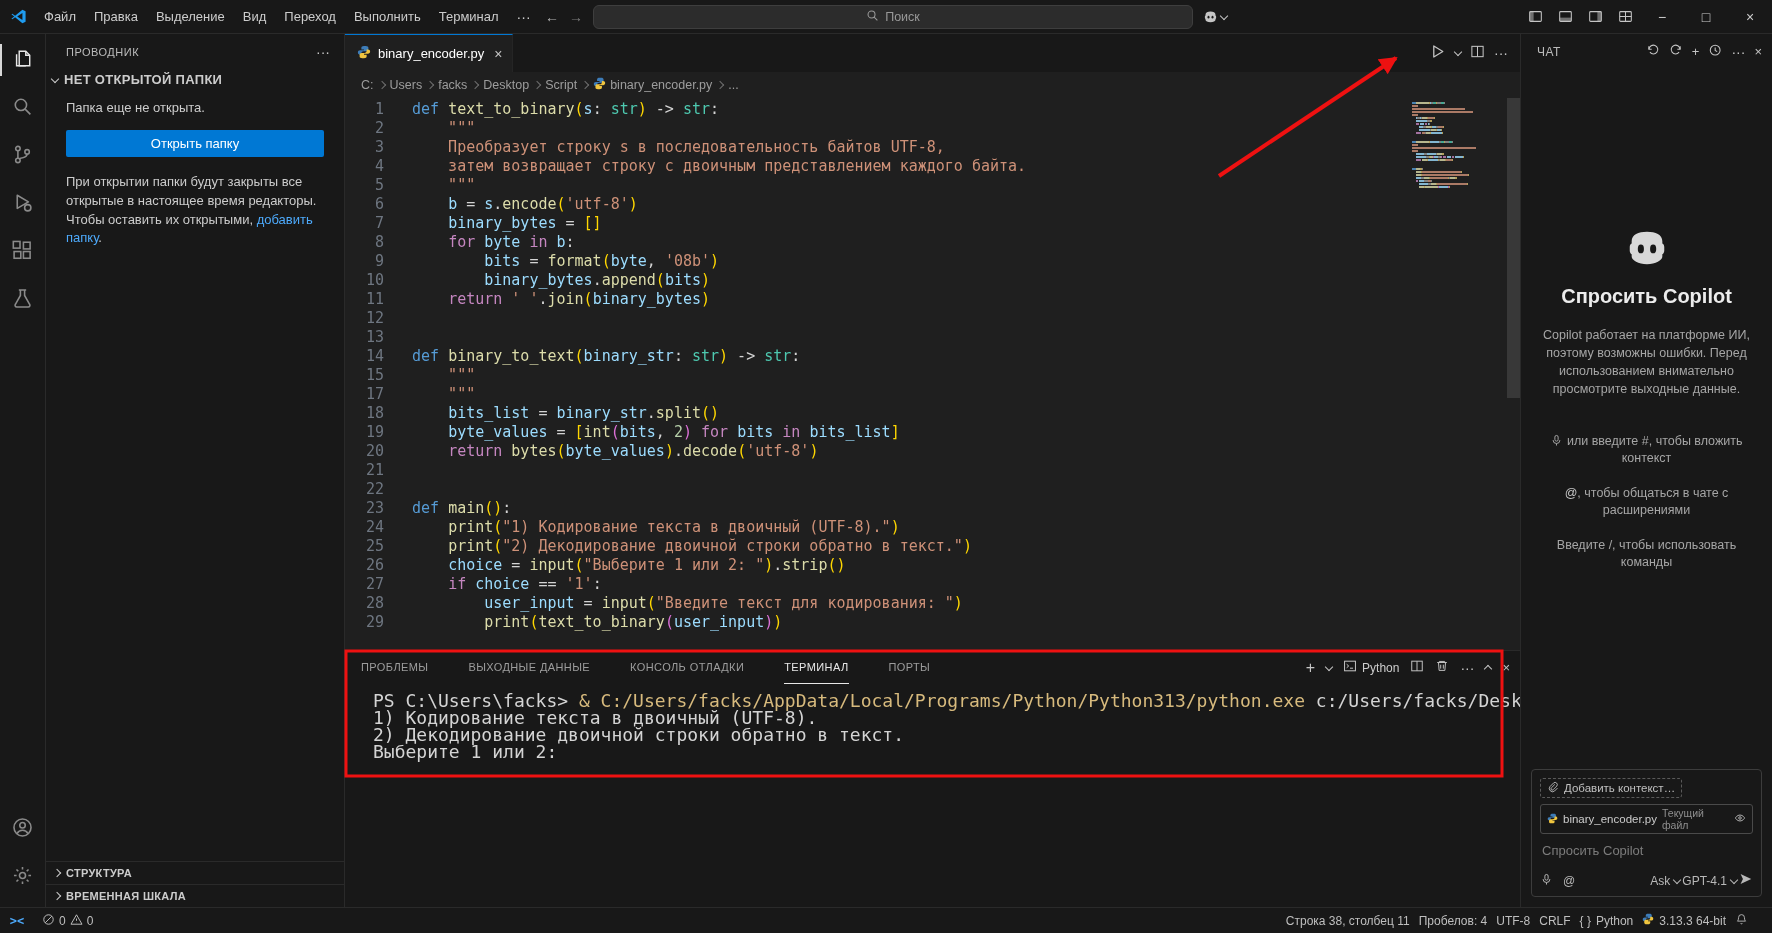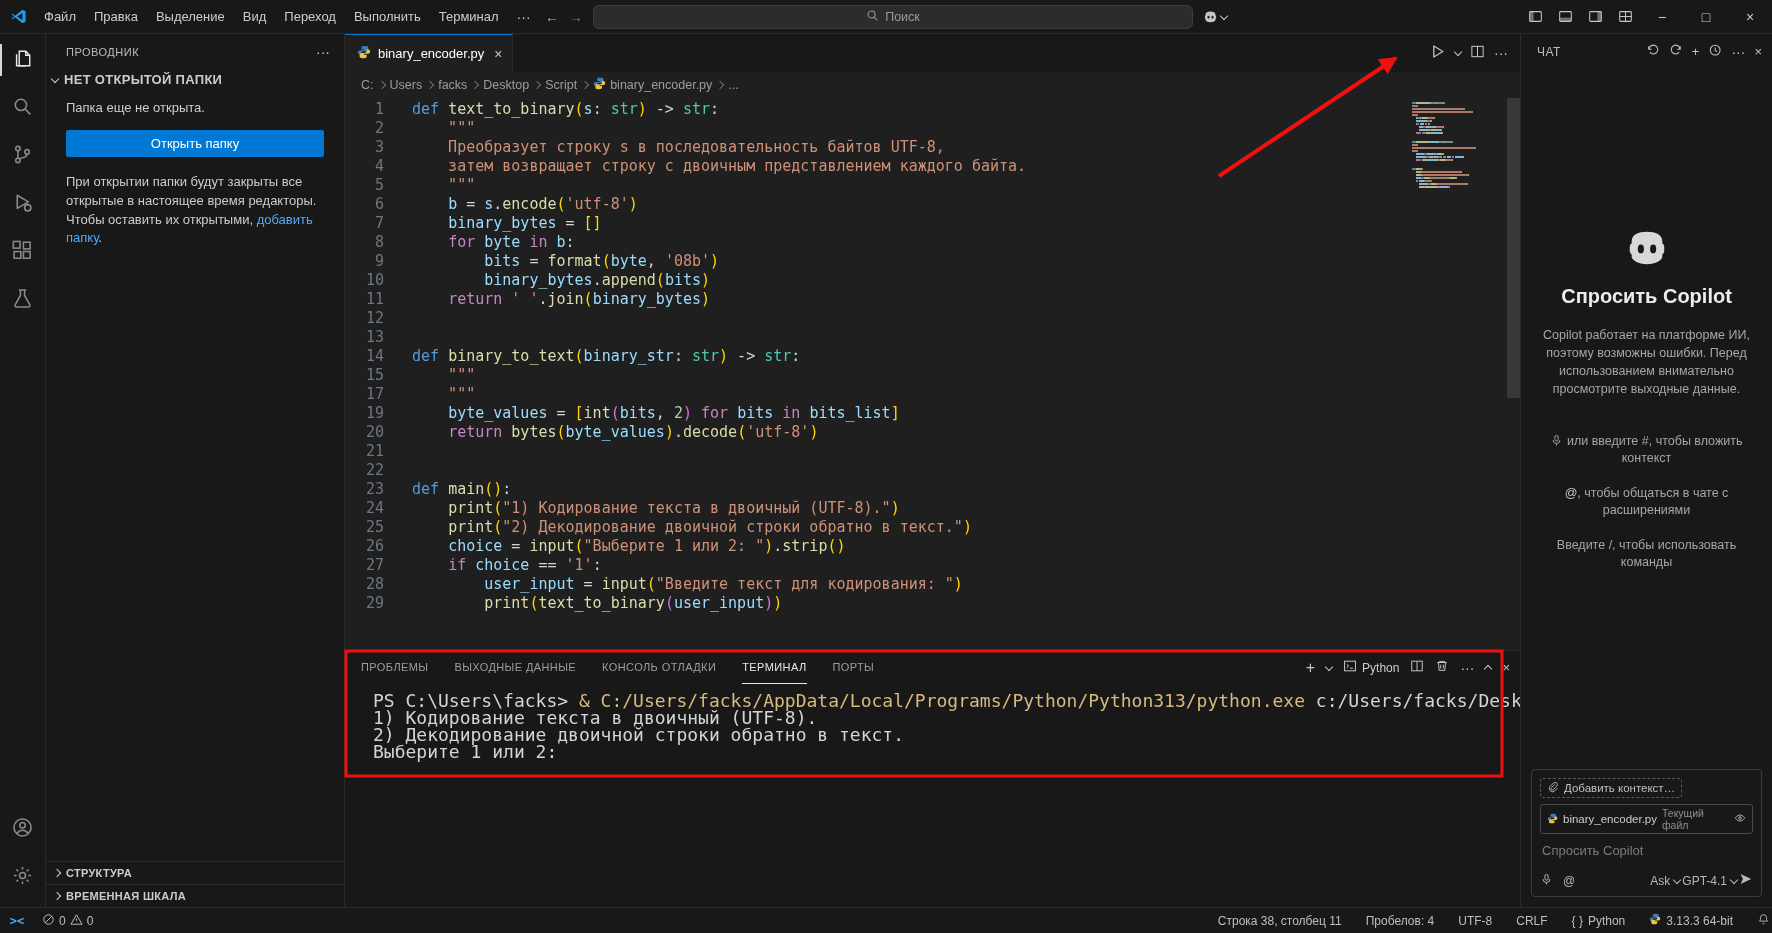--- a/index.html
+++ b/index.html
@@ -61,21 +61,21 @@
 .lc{padding-left:28px;white-space:pre;}
 .tk-k{color:#569cd6}.tk-c{color:#c586c0}.tk-f{color:#dcdcaa}.tk-v{color:#9cdcfe}.tk-t{color:#4ec9b0}.tk-s{color:#ce9178}.tk-n{color:#b5cea8}.tk-w{color:#d4d4d4}.tk-b1{color:#ffd700}.tk-b2{color:#da70d6}.tk-y{color:#d7ba7d}
 .minimap{position:absolute;top:4px;right:16px;width:92px;overflow:hidden;}
 .mm-row{height:2px;margin-bottom:1px;display:flex;opacity:.8;}
 .mm-seg{height:2px;flex:none;}
 .scrollbar{position:absolute;top:0;right:0;width:13px;height:300px;background:rgba(121,121,121,.28);}
 
 
 .panel{height:257px;background:#181818;border-top:1px solid #2a2a2a;display:flex;flex-direction:column;}
 .panel-header{height:33px;display:flex;align-items:center;padding:0 10px 0 16px;flex:none;}
-.panel-tabs{display:flex;gap:26px;height:100%;}
+.panel-tabs{display:flex;gap:40px;height:100%;}
 .panel-tab{height:100%;display:flex;align-items:center;font-size:11px;letter-spacing:.4px;color:#9d9d9d;border-bottom:1px solid transparent;}
 .panel-tab.active{color:#e7e7e7;border-bottom-color:#e7e7e7;}
 .panel-actions{margin-left:auto;display:flex;align-items:center;gap:11px;color:#c5c5c5;}
 .pa-plus{font-size:16px;line-height:1;}
 .pa-profile{display:flex;align-items:center;gap:5px;font-size:12px;color:#cccccc;}
 .terminal{padding:8px 0 0 28px;font-family:"DejaVu Sans Mono","Liberation Mono",monospace;font-size:18px;line-height:17px;}
 .t-line{height:17px;white-space:pre;}
 
 
 .chat{width:252px;background:#181818;border-left:1px solid #2a2a2a;display:flex;flex-direction:column;}
@@ -95,21 +95,21 @@
 .chip-badge{color:#8f8f8f;font-size:10.5px;}
 .composer-input{font-size:13px;color:#7c7c7c;padding:3px 2px 8px;}
 .composer-toolbar{display:flex;align-items:center;gap:10px;color:#b8b8b8;font-size:12px;}
 .ct-right{margin-left:auto;display:flex;align-items:center;gap:2px;}
 .dd{display:flex;align-items:center;gap:4px;}
 
 
 .statusbar{position:absolute;left:0;right:0;bottom:0;height:26px;background:#181818;border-top:1px solid #2a2a2a;display:flex;align-items:center;font-size:12px;color:#bfbfbf;z-index:5;}
 .sb-remote{width:34px;height:100%;display:flex;align-items:center;justify-content:center;color:#4daafc;font-family:"DejaVu Sans Mono",monospace;font-weight:bold;font-size:12px;}
 .sb-problems{display:flex;align-items:center;gap:4px;padding:0 8px;}
-.sb-right{margin-left:auto;display:flex;align-items:center;gap:24px;padding-right:2px;}
+.sb-right{margin-left:auto;display:flex;align-items:center;gap:9px;padding-right:24px;}
 .sb-it{display:flex;align-items:center;gap:5px;}
 
 
 .chev{display:inline-block;width:6px;height:6px;border-right:1.4px solid currentColor;border-bottom:1.4px solid currentColor;transform:rotate(45deg);margin-top:-2px;}
 .chev-up{transform:rotate(-135deg);margin-top:3px;}
 .chev-right{transform:rotate(-45deg);margin:0;}
 .kebab{letter-spacing:0;font-size:14px;}
 
 
 .annot{position:absolute;inset:0;width:1772px;height:933px;pointer-events:none;z-index:40;}
@@ -340,20 +340,21 @@
             <div class="code-line"><span class="gutter">7</span><span class="lc"><span class="tk-w">    </span><span class="tk-v">binary_bytes</span><span class="tk-w"> = </span><span class="tk-b1">[]</span></span></div>
             <div class="code-line"><span class="gutter">8</span><span class="lc"><span class="tk-w">    </span><span class="tk-c">for</span><span class="tk-w"> </span><span class="tk-v">byte</span><span class="tk-w"> </span><span class="tk-c">in</span><span class="tk-w"> </span><span class="tk-v">b</span><span class="tk-w">:</span></span></div>
             <div class="code-line"><span class="gutter">9</span><span class="lc"><span class="tk-w">        </span><span class="tk-v">bits</span><span class="tk-w"> = </span><span class="tk-f">format</span><span class="tk-b1">(</span><span class="tk-v">byte</span><span class="tk-w">, </span><span class="tk-s">'08b'</span><span class="tk-b1">)</span></span></div>
             <div class="code-line"><span class="gutter">10</span><span class="lc"><span class="tk-w">        </span><span class="tk-v">binary_bytes</span><span class="tk-w">.</span><span class="tk-f">append</span><span class="tk-b1">(</span><span class="tk-v">bits</span><span class="tk-b1">)</span></span></div>
             <div class="code-line"><span class="gutter">11</span><span class="lc"><span class="tk-w">    </span><span class="tk-c">return</span><span class="tk-w"> </span><span class="tk-s">' '</span><span class="tk-w">.</span><span class="tk-f">join</span><span class="tk-b1">(</span><span class="tk-v">binary_bytes</span><span class="tk-b1">)</span></span></div>
             <div class="code-line"><span class="gutter">12</span><span class="lc"></span></div>
             <div class="code-line"><span class="gutter">13</span><span class="lc"></span></div>
             <div class="code-line"><span class="gutter">14</span><span class="lc"><span class="tk-k">def </span><span class="tk-f">binary_to_text</span><span class="tk-b1">(</span><span class="tk-v">binary_str</span><span class="tk-w">: </span><span class="tk-t">str</span><span class="tk-b1">)</span><span class="tk-w"> -&gt; </span><span class="tk-t">str</span><span class="tk-w">:</span></span></div>
             <div class="code-line"><span class="gutter">15</span><span class="lc"><span class="tk-s">    """</span></span></div>
             <div class="code-line"><span class="gutter">17</span><span class="lc"><span class="tk-s">    """</span></span></div>
+            <div class="code-line"><span class="gutter">18</span><span class="lc"><span class="tk-w">    </span><span class="tk-v">bits_list</span><span class="tk-w"> = </span><span class="tk-v">binary_str</span><span class="tk-w">.</span><span class="tk-f">split</span><span class="tk-b1">()</span></span></div>
             <div class="code-line"><span class="gutter">19</span><span class="lc"><span class="tk-w">    </span><span class="tk-v">byte_values</span><span class="tk-w"> = </span><span class="tk-b1">[</span><span class="tk-f">int</span><span class="tk-b2">(</span><span class="tk-v">bits</span><span class="tk-w">, </span><span class="tk-n">2</span><span class="tk-b2">)</span><span class="tk-w"> </span><span class="tk-c">for</span><span class="tk-w"> </span><span class="tk-v">bits</span><span class="tk-w"> </span><span class="tk-c">in</span><span class="tk-w"> </span><span class="tk-v">bits_list</span><span class="tk-b1">]</span></span></div>
             <div class="code-line"><span class="gutter">20</span><span class="lc"><span class="tk-w">    </span><span class="tk-c">return</span><span class="tk-w"> </span><span class="tk-f">bytes</span><span class="tk-b1">(</span><span class="tk-v">byte_values</span><span class="tk-b1">)</span><span class="tk-w">.</span><span class="tk-f">decode</span><span class="tk-b1">(</span><span class="tk-s">'utf-8'</span><span class="tk-b1">)</span></span></div>
             <div class="code-line"><span class="gutter">21</span><span class="lc"></span></div>
             <div class="code-line"><span class="gutter">22</span><span class="lc"></span></div>
             <div class="code-line"><span class="gutter">23</span><span class="lc"><span class="tk-k">def </span><span class="tk-f">main</span><span class="tk-b1">()</span><span class="tk-w">:</span></span></div>
             <div class="code-line"><span class="gutter">24</span><span class="lc"><span class="tk-w">    </span><span class="tk-f">print</span><span class="tk-b1">(</span><span class="tk-s">"1) Кодирование текста в двоичный (UTF-8)."</span><span class="tk-b1">)</span></span></div>
             <div class="code-line"><span class="gutter">25</span><span class="lc"><span class="tk-w">    </span><span class="tk-f">print</span><span class="tk-b1">(</span><span class="tk-s">"2) Декодирование двоичной строки обратно в текст."</span><span class="tk-b1">)</span></span></div>
             <div class="code-line"><span class="gutter">26</span><span class="lc"><span class="tk-w">    </span><span class="tk-v">choice</span><span class="tk-w"> = </span><span class="tk-f">input</span><span class="tk-b1">(</span><span class="tk-s">"Выберите 1 или 2: "</span><span class="tk-b1">)</span><span class="tk-w">.</span><span class="tk-f">strip</span><span class="tk-b1">()</span></span></div>
             <div class="code-line"><span class="gutter">27</span><span class="lc"><span class="tk-w">    </span><span class="tk-c">if</span><span class="tk-w"> </span><span class="tk-v">choice</span><span class="tk-w"> == </span><span class="tk-s">'1'</span><span class="tk-w">:</span></span></div>
             <div class="code-line"><span class="gutter">28</span><span class="lc"><span class="tk-w">        </span><span class="tk-v">user_input</span><span class="tk-w"> = </span><span class="tk-f">input</span><span class="tk-b1">(</span><span class="tk-s">"Введите текст для кодирования: "</span><span class="tk-b1">)</span></span></div>

